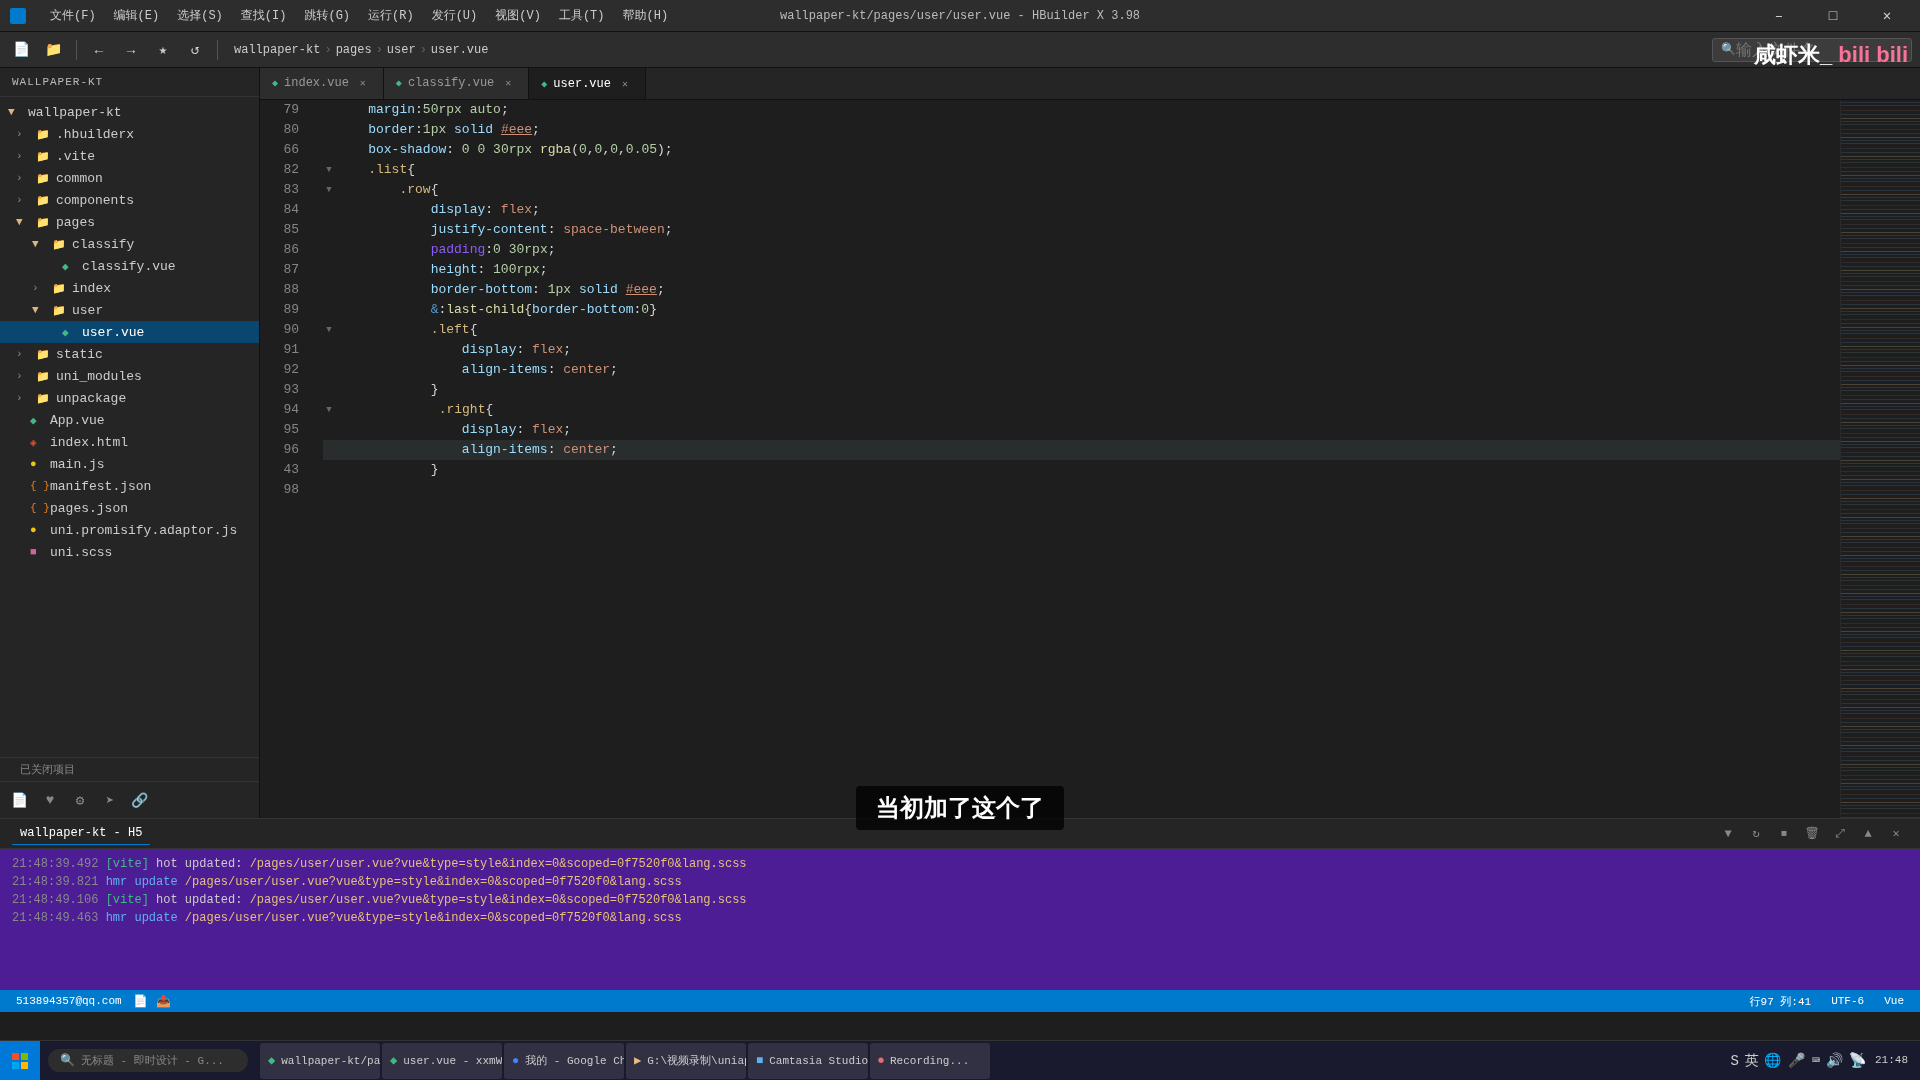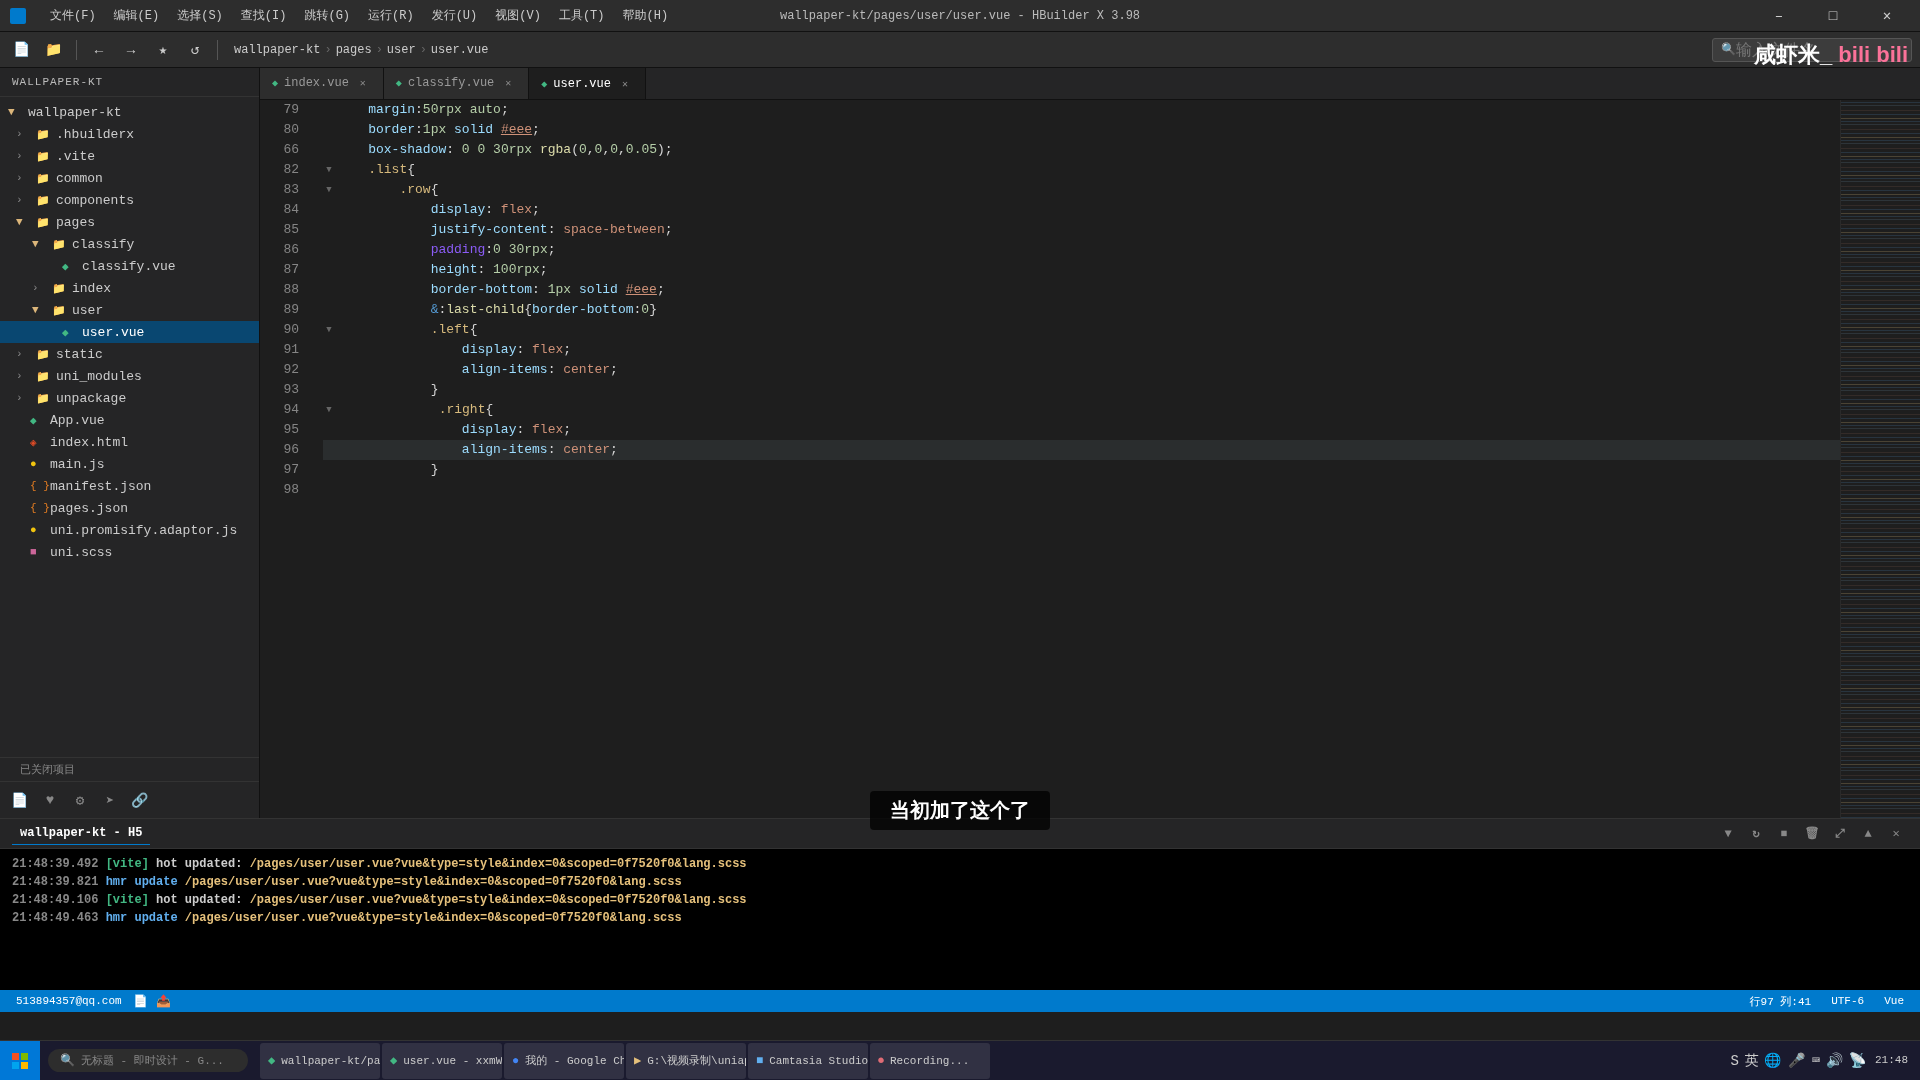--- a/index.html
+++ b/index.html
@@ -261,25 +261,24 @@
     .minimap-content {
       width: 100%;
       height: 100%;
       background: linear-gradient(to bottom, 
         #252526 0%, #1e1e1e 20%, #252526 40%, #1e1e1e 70%, #252526 100%);
     }
 
     
     .terminal-container {
       height: 172px;
-      background: #000000;
+      background: #4c1d95;
       border-top: 1px solid #333;
       display: flex;
       flex-direction: column;
-      font-weight: bold;
     }
     .terminal-header {
       height: 30px;
       background: #252526;
       display: flex;
       align-items: center;
       padding: 0 12px;
       gap: 12px;
       border-bottom: 1px solid #333;
     }
@@ -329,21 +328,21 @@
     .status-item { cursor: pointer; padding: 0 4px; }
 
     
     .subtitle-overlay {
       position: absolute;
       bottom: 250px;
       left: 50%;
       transform: translateX(-50%);
       background: rgba(0,0,0,0.75);
       color: #fff;
-      font-size: 20px;
+      font-size: 24px;
       padding: 6px 20px;
       border-radius: 4px;
       white-space: nowrap;
       z-index: 100;
       font-family: 'Microsoft YaHei', sans-serif;
       font-weight: bold;
     }
 
     
     .watermark {
@@ -648,21 +647,21 @@
         <div class="line-num">87</div>
         <div class="line-num">88</div>
         <div class="line-num">89</div>
         <div class="line-num">90</div>
         <div class="line-num">91</div>
         <div class="line-num">92</div>
         <div class="line-num">93</div>
         <div class="line-num">94</div>
         <div class="line-num">95</div>
         <div class="line-num">96</div>
-        <div class="line-num">97</div>
+        <div class="line-num">43</div>
         <div class="line-num">98</div>
       </div>
 
       <div class="code-area">
 
         <div class="code-line">
           <span class="no-fold"></span>
           <span style="color:#d4d4d4;">    <span style="color:#9cdcfe;">margin</span><span style="color:#d4d4d4;">:</span><span style="color:#b5cea8;">50rpx</span> <span style="color:#b5cea8;">auto</span><span style="color:#d4d4d4;">;</span></span>
         </div>
 

